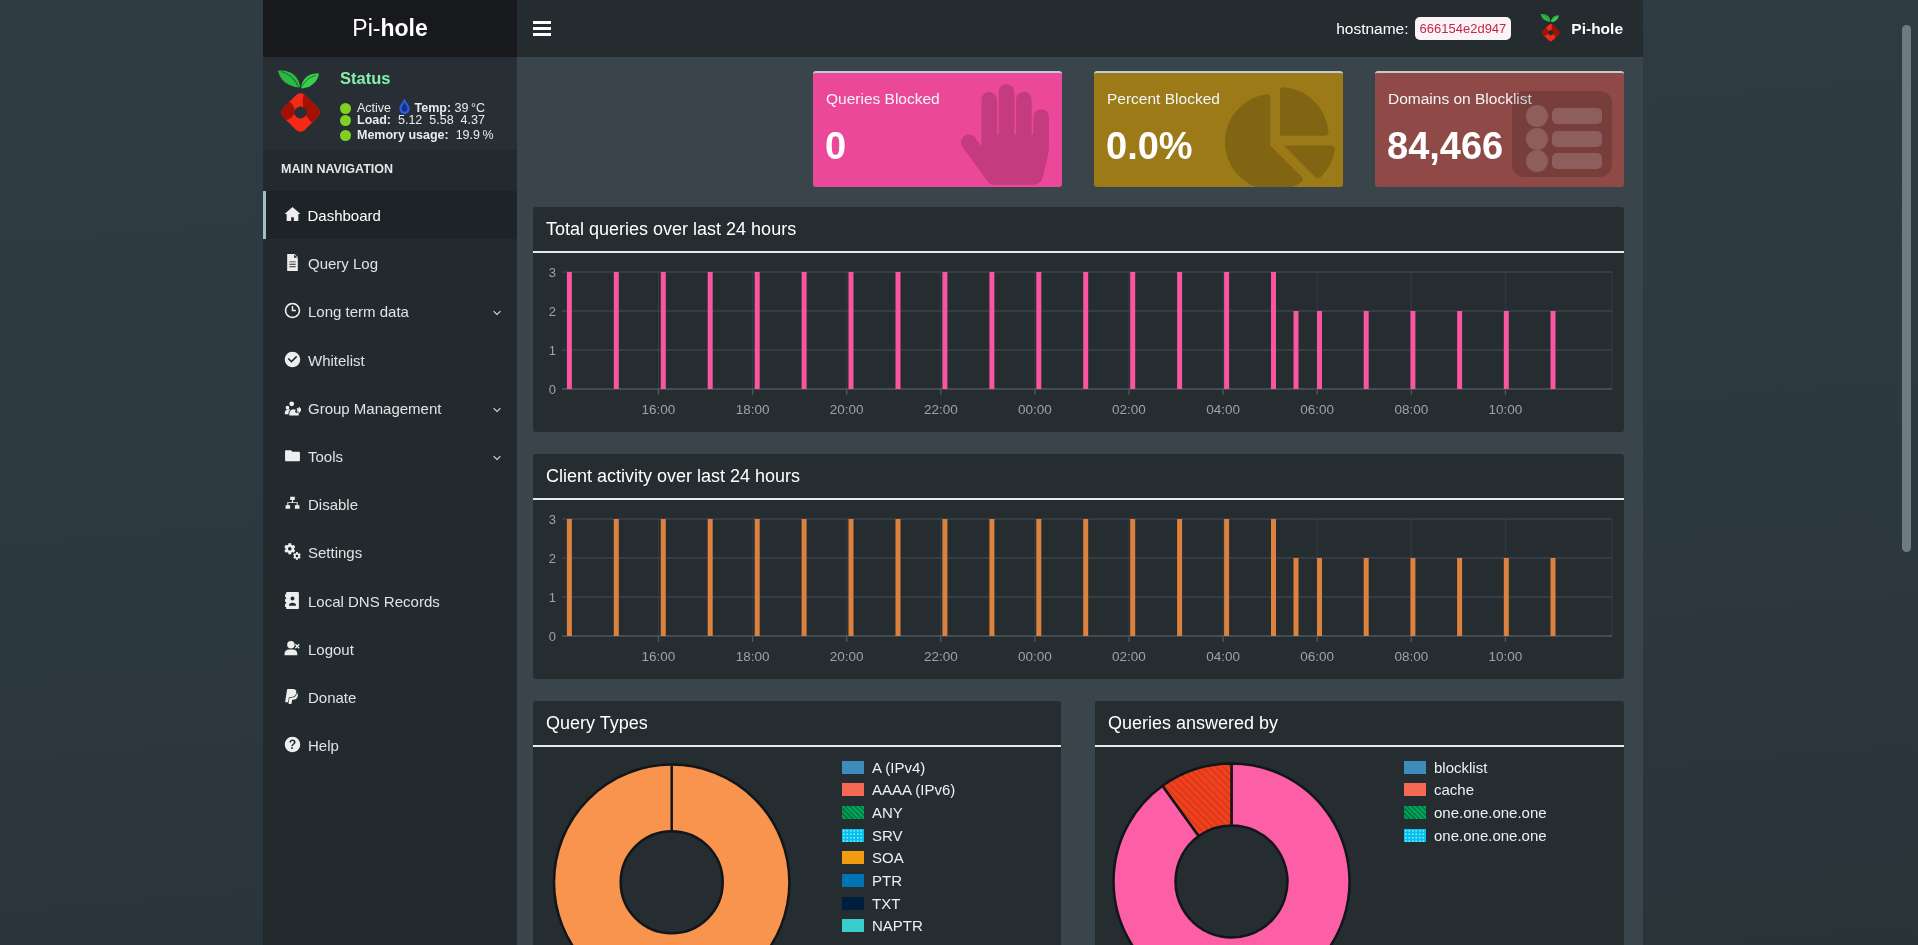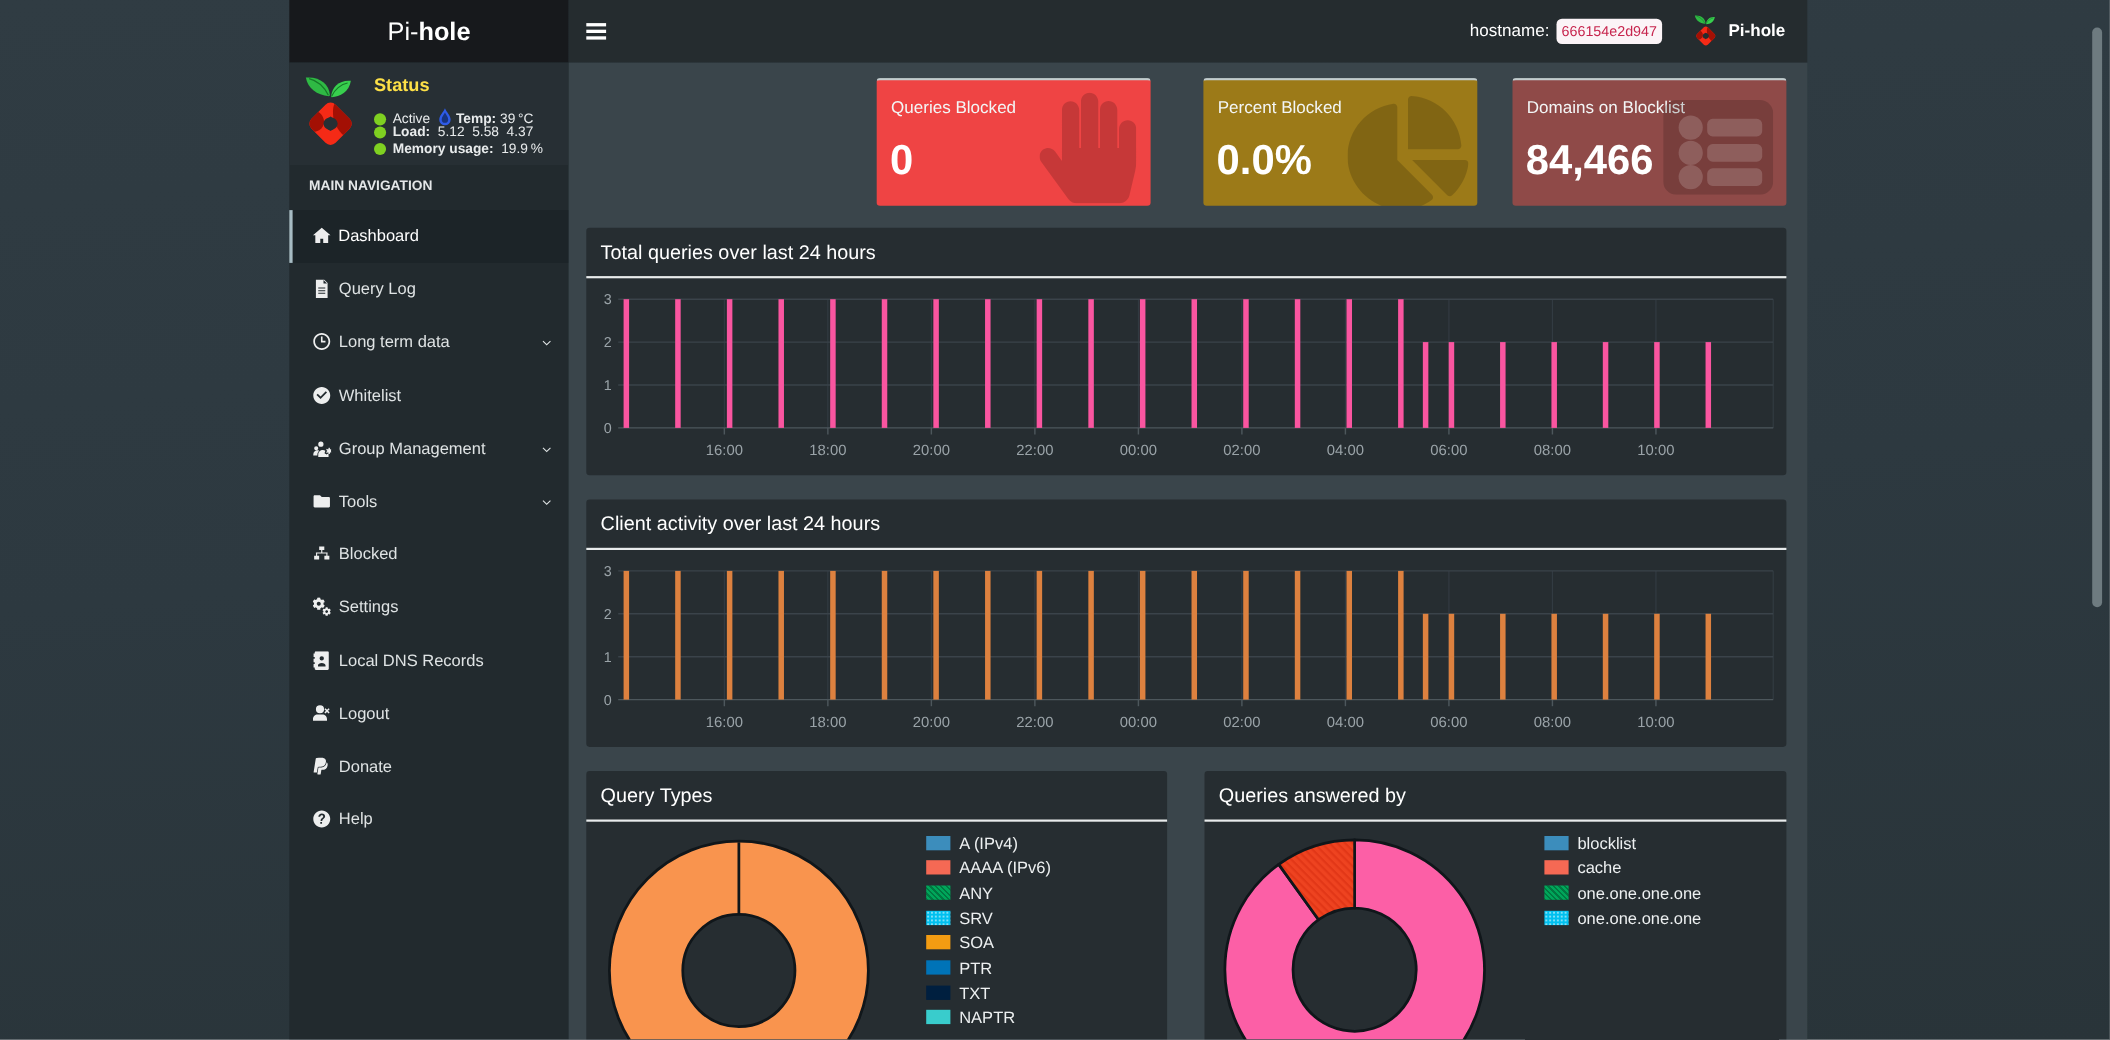--- a/index.html
+++ b/index.html
@@ -7,21 +7,21 @@
 .app{position:absolute;left:263px;top:0;width:1380px;height:945px}
 .logo{position:absolute;left:0;top:0;width:254px;height:57px;background:#17191c;color:#fff;text-align:center;line-height:57px;font-size:23px}
 .logo b{font-weight:700}
 .nav{position:absolute;left:254px;top:0;width:1126px;height:57px;background:#252c2f}
 .burger{position:absolute;left:16px;top:21px;width:18px;height:17px}
 .burger div{height:3px;background:#fff;margin-bottom:3.2px}
 .navr{position:absolute;right:20px;top:0;height:57px;display:flex;align-items:center;color:#fff;font-size:15.5px}
 .hostcode{background:#fbf4f7;color:#c7254e;font-family:Liberation Sans, sans-serif;font-size:13px;padding:4px 5px;border-radius:5px;margin-left:6px}
 .sb{position:absolute;left:0;top:57px;width:254px;height:888px;background:#222a2e}
 .sp{position:absolute;left:0;top:0;width:254px;height:93px;background:#272f34}
-.sp .ttl{position:absolute;left:77px;top:12px;font-size:16.5px;font-weight:700;color:#fde047}
+.sp .ttl{position:absolute;left:77px;top:12px;font-size:16.5px;font-weight:700;color:#86efac}
 .srow{position:absolute;left:77px;color:#e8ebec;font-size:12.5px;white-space:nowrap}
 .dotg{display:inline-block;width:11px;height:11px;border-radius:50%;background:#7fd021;vertical-align:-1.5px;margin-right:6px}
 .nhdr{position:absolute;left:18px;top:105px;font-size:12.5px;font-weight:700;color:#e4e7e8}
 .menu{position:absolute;left:0;top:134px;width:254px}
 .mi{position:relative;height:48.2px;color:#dfe3e4;font-size:15px}
 .mi .ic{position:absolute;left:21px;top:50%;transform:translateY(-50%);width:18px;height:18px;opacity:0.92}
 .mi .tx{position:absolute;left:45px;top:50%;transform:translateY(-50%);white-space:nowrap}
 .mi .ch{position:absolute;right:14px;top:50%;transform:translateY(-50%);width:12px;height:12px}
 .mi.act{background:#1c2428;border-left:3.5px solid #a7bcc4;color:#fff}
 .mi.act .ic{left:17.5px}
@@ -141,21 +141,21 @@
             </svg></span>
           <span class="tx">Tools</span>
           <span class="ch"><svg width="12" height="12" viewBox="0 0 512 512">
               <path d="M256 350L96 190l30-30 130 130 130-130 30 30z" fill="#dfe3e4"></path>
             </svg></span>
         </div>
         <div class="mi ">
           <span class="ic"><svg width="17" height="17" viewBox="0 0 512 512">
               <path d="M186 56h140v96H186zM240 152h32v64h-32zM96 216h320v28H96zM100 244h30v64h-30zM382 244h30v64h-30zM48 308h136v104H48zM328 308h136v104H328z" fill="#ffffff" fill-rule="evenodd"></path>
             </svg></span>
-          <span class="tx">Blocked</span>
+          <span class="tx">Disable</span>
         </div>
         <div class="mi ">
           <span class="ic"><svg width="17" height="17" viewBox="0 0 512 512">
               <path d="M487.4 315.7l-42.6-24.6c4.3-23.2 4.3-47 0-70.2l42.6-24.6c4.9-2.8 7.1-8.6 5.5-14-11.1-35.6-30-67.8-54.7-94.6-3.8-4.1-10-5.1-14.8-2.3L380.8 110c-17.9-15.4-38.5-27.3-60.8-35.1V25.8c0-5.6-3.9-10.5-9.4-11.7-36.7-8.2-74.3-7.8-109.2 0-5.5 1.2-9.4 6.1-9.4 11.7V75c-22.2 7.9-42.8 19.8-60.8 35.1L88.7 85.5c-4.9-2.8-11-1.9-14.8 2.3-24.7 26.7-43.6 58.9-54.7 94.6-1.7 5.4.6 11.2 5.5 14L67.3 221c-4.3 23.2-4.3 47 0 70.2l-42.6 24.6c-4.9 2.8-7.1 8.6-5.5 14 11.1 35.6 30 67.8 54.7 94.6 3.8 4.1 10 5.1 14.8 2.3l42.6-24.6c17.9 15.4 38.5 27.3 60.8 35.1v49.2c0 5.6 3.9 10.5 9.4 11.7 36.7 8.2 74.3 7.8 109.2 0 5.5-1.2 9.4-6.1 9.4-11.7v-49.2c22.2-7.9 42.8-19.8 60.8-35.1l42.6 24.6c4.9 2.8 11 1.9 14.8-2.3 24.7-26.7 43.6-58.9 54.7-94.6 1.5-5.5-.7-11.3-5.6-14.1zM256 336c-44.1 0-80-35.9-80-80s35.9-80 80-80 80 35.9 80 80-35.9 80-80 80z" fill="#ffffff" transform="scale(0.68)"></path>
               <path d="M487.4 315.7l-42.6-24.6c4.3-23.2 4.3-47 0-70.2l42.6-24.6c4.9-2.8 7.1-8.6 5.5-14-11.1-35.6-30-67.8-54.7-94.6-3.8-4.1-10-5.1-14.8-2.3L380.8 110c-17.9-15.4-38.5-27.3-60.8-35.1V25.8c0-5.6-3.9-10.5-9.4-11.7-36.7-8.2-74.3-7.8-109.2 0-5.5 1.2-9.4 6.1-9.4 11.7V75c-22.2 7.9-42.8 19.8-60.8 35.1L88.7 85.5c-4.9-2.8-11-1.9-14.8 2.3-24.7 26.7-43.6 58.9-54.7 94.6-1.7 5.4.6 11.2 5.5 14L67.3 221c-4.3 23.2-4.3 47 0 70.2l-42.6 24.6c-4.9 2.8-7.1 8.6-5.5 14 11.1 35.6 30 67.8 54.7 94.6 3.8 4.1 10 5.1 14.8 2.3l42.6-24.6c17.9 15.4 38.5 27.3 60.8 35.1v49.2c0 5.6 3.9 10.5 9.4 11.7 36.7 8.2 74.3 7.8 109.2 0 5.5-1.2 9.4-6.1 9.4-11.7v-49.2c22.2-7.9 42.8-19.8 60.8-35.1l42.6 24.6c4.9 2.8 11 1.9 14.8-2.3 24.7-26.7 43.6-58.9 54.7-94.6 1.5-5.5-.7-11.3-5.6-14.1zM256 336c-44.1 0-80-35.9-80-80s35.9-80 80-80 80 35.9 80 80-35.9 80-80 80z" fill="#ffffff" transform="translate(270,270) scale(0.47)"></path>
             </svg></span>
           <span class="tx">Settings</span>
         </div>
         <div class="mi ">
           <span class="ic"><svg width="17" height="17" viewBox="0 0 512 512">
@@ -177,21 +177,21 @@
         </div>
         <div class="mi ">
           <span class="ic"><svg width="17" height="17" viewBox="0 0 512 512">
               <path d="M256 24C128 24 24 128 24 256s104 232 232 232 232-104 232-232S384 24 256 24zm8 366h-48v-48h48v48zm38-134c-22 16-30 26-30 54h-48c0-44 18-62 44-80 18-13 28-22 28-42 0-22-18-36-40-36-24 0-42 16-44 42h-50c2-56 44-90 96-90 54 0 90 32 90 80 0 34-18 54-46 72z" fill="#ffffff" fill-rule="evenodd"></path>
             </svg></span>
           <span class="tx">Help</span>
         </div>
       </div>
 </div>
 <div class="ct">
-<div class="card" style="left:280px;background:#ef4444">
+<div class="card" style="left:296px;background:#ec4899">
         <div class="t">Queries Blocked</div>
         <div class="n">0</div>
         <svg width="88" height="101" viewBox="0 0 448 512" style="right:13px;top:11px;position:absolute">
 <path fill="rgba(0,0,0,0.17)" d="M408.781 128.007C386.356 127.578 368 146.36 368 168.79V256h-8V79.79c0-22.43-18.356-41.212-40.781-40.783C297.488 39.423 280 57.169 280 79v177h-8V40.79C272 18.36 253.644-.422 231.219.007 209.488.423 192 18.169 192 40v216h-8V80.79c0-22.43-18.356-41.212-40.781-40.783C121.488 40.423 104 58.169 104 80v235.992l-31.648-43.519c-12.993-17.866-38.009-21.817-55.877-8.823-17.865 12.994-21.815 38.01-8.822 55.877l125.601 172.705A48 48 0 00172.073 512h197.59c22.274 0 41.622-15.324 46.724-37.006l26.508-112.66a192.011 192.011 0 005.104-43.975V168c.001-21.831-17.487-39.577-39.218-39.993z"></path>
         </svg>
       </div>
 <div class="card" style="left:577px;background:#9c7a18">
         <div class="t">Percent Blocked</div>
         <div class="n">0.0%</div>
         <svg width="110" height="104" viewBox="0 0 544 512" style="right:8px;top:14px;position:absolute">

